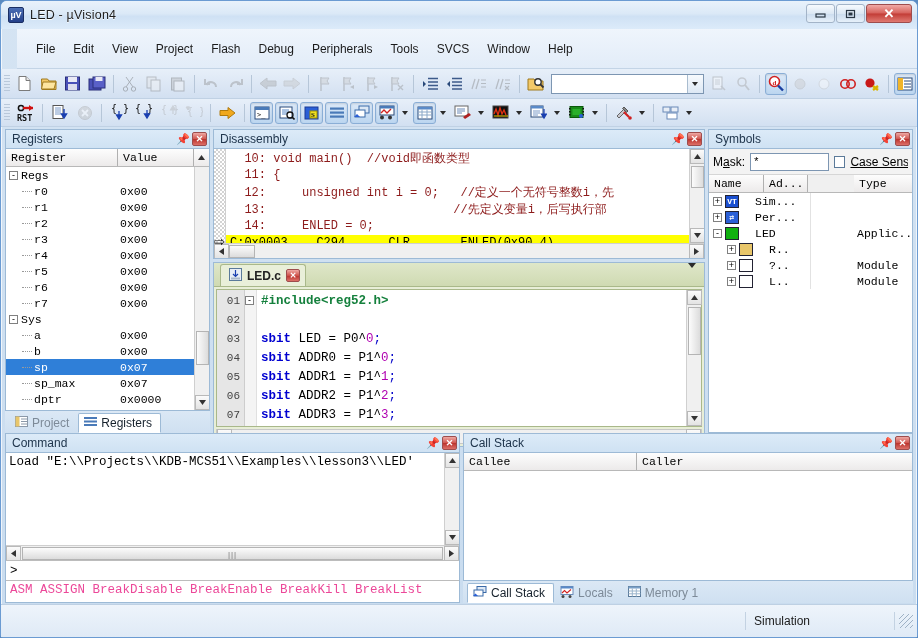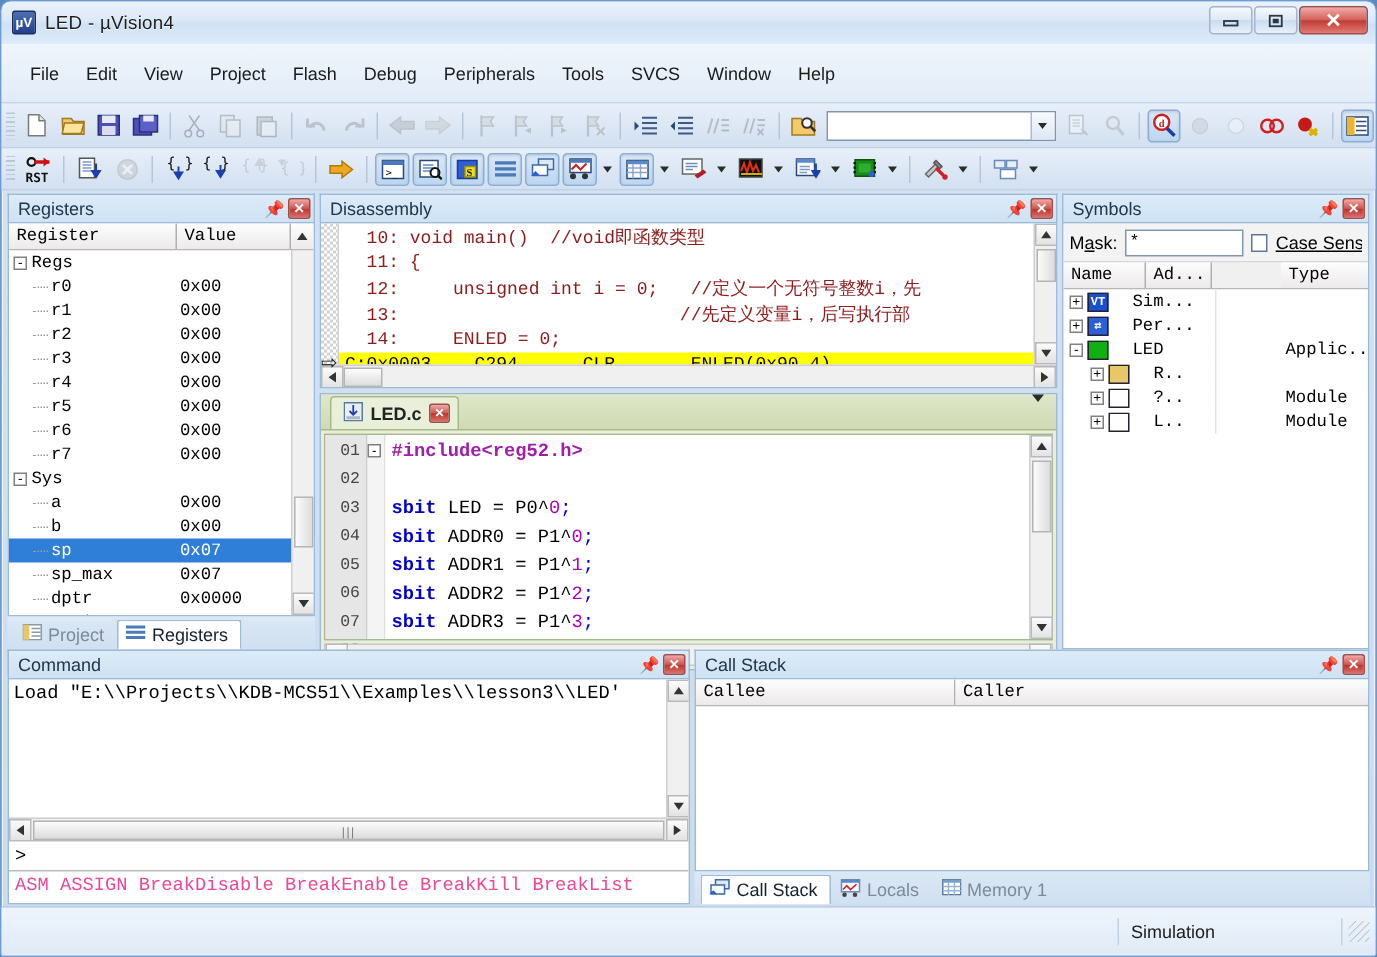--- a/index.html
+++ b/index.html
@@ -54,20 +54,21 @@
     background: linear-gradient(to bottom,#f0aaa6,#d6615b 48%,#c23c36 52%,#e07a72);
     color:#fff; font-weight:bold; font-size:13px;
   }
 
   
   .menubar {
     height: 40px; flex: none; display: flex; align-items: center;
     padding-left: 10px; gap: 0;
     background: linear-gradient(to bottom,#eff5fc,#e2ecf8);
     border-bottom: 1px solid #c3d4e6;
+    margin-left: 16px;
   }
   .menu-item { padding: 2px 9px; color:#1b1b1b; font-size:12px; cursor:default; }
 
   
   .toolbar {
     flex: none; display: flex; align-items: center;
     background: linear-gradient(to bottom,#e7eff9,#dbe6f4 60%,#d2e0f1);
     border-bottom: 1px solid #c0d1e4;
     padding-left: 2px;
   }
@@ -240,21 +241,21 @@
     width: 28px; flex:none; background:#e6e6e6; border-right:1px solid #cdcdcd;
     font-family:"Liberation Mono", monospace; font-size:11px; color:#444;
     text-align:right; padding-top:2px;
   }
   .ed-fold { width:12px; flex:none; background:#f4f4f4; border-right:1px solid #e0e0e0; padding-top:2px;}
   .ed-lines { flex:1; overflow:hidden; background:#fff;
     font-family:"Liberation Mono", monospace; font-size:12.5px; padding-top:2px; white-space:pre; }
   .ln { height:19px; line-height:19px; padding-right:4px; }
   .cl { height:19px; line-height:19px; padding-left:4px; color:#000; }
   .kw { color:#0000d0; font-weight:bold; }
-  .pp { color:#a21caf; font-weight:bold; }
+  .pp { color:#15803d; font-weight:bold; }
   .id { color:#000; }
   .num { color:#b000b0; }
   .pun { color:#0000c8; }
   .foldbox { width:9px;height:9px;border:1px solid #808080;background:#fff;
     display:flex;align-items:center;justify-content:center;font-size:9px;line-height:7px;
     font-family:"Liberation Sans",sans-serif; margin-top:4px;}
 
   
   .sym-pane { width: 205px; flex:none; display:flex; flex-direction:column; }
   .mask-row { height:26px;flex:none;display:flex;align-items:center;gap:5px;padding:0 4px;background:#f3f3f3;border-bottom:1px solid #d6d6d6;}

